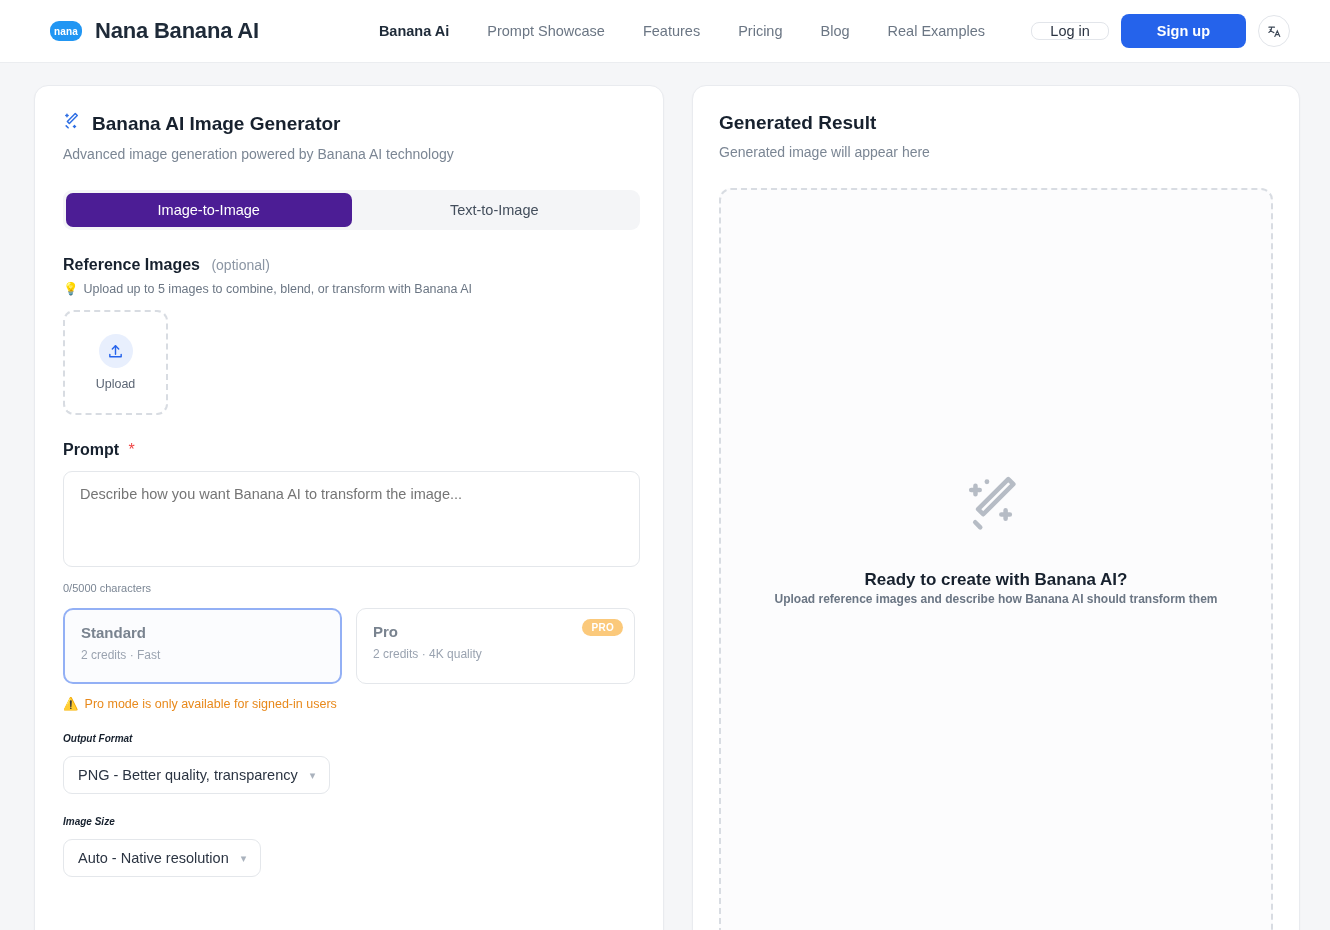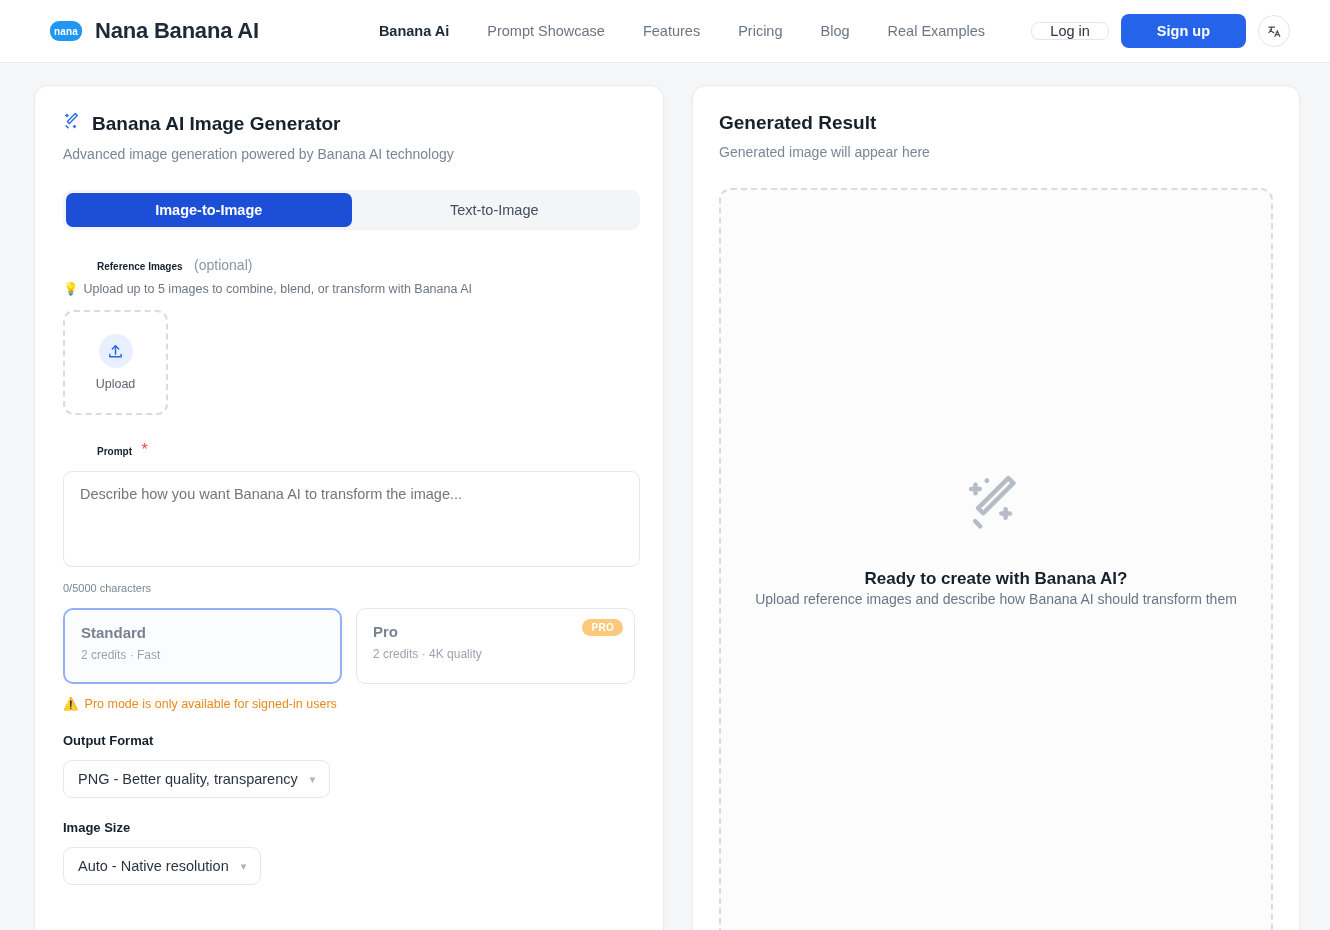--- a/index.html
+++ b/index.html
@@ -67,24 +67,24 @@
 
   
   .tabs {
     margin-top: 28px; display: flex; background: #f4f5f7;
     border-radius: 9px; padding: 3px; width: 577px;
   }
   .tab {
     flex: 1; text-align: center; padding: 9px 0; font-size: 14.5px;
     border-radius: 7px; cursor: pointer; color: #434e5c;
   }
-  .tab.active { background: #1d4ed8; color: #fff; font-weight: 700; }
-
-  
-  .field-label { font-size: 10px; font-weight: 700; color: #17212e; margin-left: 34px; }
+  .tab.active { background: #4c1d95; color: #fff; font-weight: 400; }
+
+  
+  .field-label { font-size: 16px; font-weight: 700; color: #17212e; }
   .field-optional { font-size: 14px; font-weight: 400; color: #8b95a3; margin-left: 7px; }
   .hint { font-size: 12.5px; color: #6b7684; margin-top: 7px; display: flex; align-items: center; gap: 5px; }
 
   .upload-box {
     margin-top: 14px; width: 105px; height: 105px;
     border: 2px dashed #d8dce2; border-radius: 11px;
     display: flex; flex-direction: column; align-items: center; justify-content: center;
     gap: 9px; cursor: pointer; background: #fff;
   }
   .upload-circle {
@@ -116,38 +116,38 @@
   .mode-name { color: #79838f; }
   .mode-meta { font-size: 12px; color: #9aa3b0; margin-top: 7px; }
   .pro-badge {
     position: absolute; top: 10px; right: 11px;
     background: #fbc97b; color: #fff; font-size: 10px; font-weight: 700;
     border-radius: 10px; padding: 3px 9px; letter-spacing: .3px;
   }
   .warn { display: flex; align-items: center; gap: 6px; margin-top: 12px; font-size: 12.5px; color: #e8891b; }
 
   
-  .sec-label { font-size: 13px; font-weight: 700; color: #17212e; margin-top: 22px; }
+  .sec-label { font-size: 10px; font-weight: 700; color: #17212e; margin-top: 22px; font-style: italic; }
   .select {
     margin-top: 12px; height: 38px; border: 1px solid #e4e7eb; border-radius: 9px;
     background: #fff; display: inline-flex; align-items: center; gap: 12px;
     padding: 0 14px; font-size: 14.5px; color: #2b3442; cursor: pointer;
   }
   .chev { color: #aab2bd; font-size: 11px; }
 
   
   .result-area {
     margin-top: 28px; flex: 1;
     border: 2px dashed #d8dce2; border-radius: 12px;
     background: #fcfcfd;
     display: flex; flex-direction: column; align-items: center; justify-content: center;
     padding-bottom: 170px;
   }
   .empty-title { font-size: 17px; font-weight: 700; color: #17212e; margin-top: 28px; }
-  .empty-sub { font-size: 14px; color: #6b7684; text-align: center; line-height: 1.5; }
+  .empty-sub { font-size: 12px; color: #6b7684; text-align: center; line-height: 1.5; font-weight: bold; }
 </style>
 </head>
 <body>
 
 <div class="header">
   <div class="brand">
     <div class="logo-box">
       <span>nana</span>
     </div>
     <div class="brand-name">Nana Banana AI</div>

